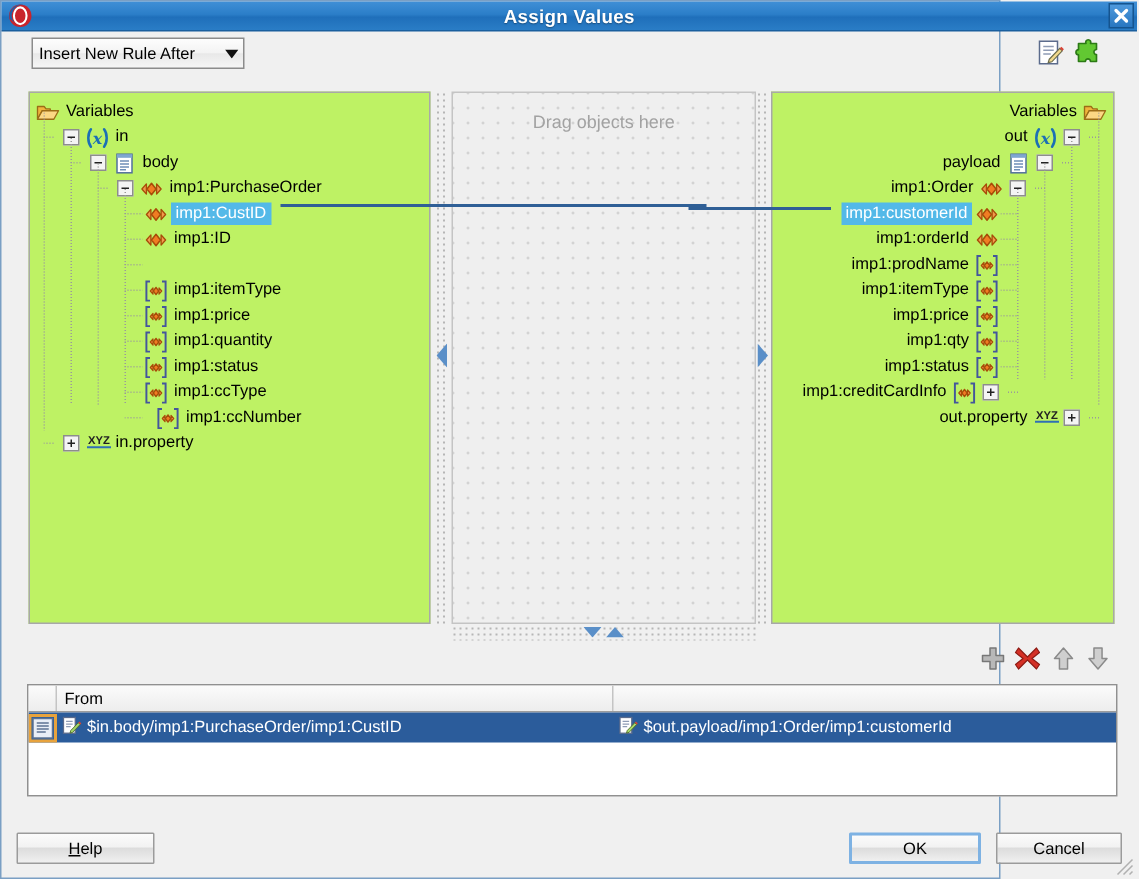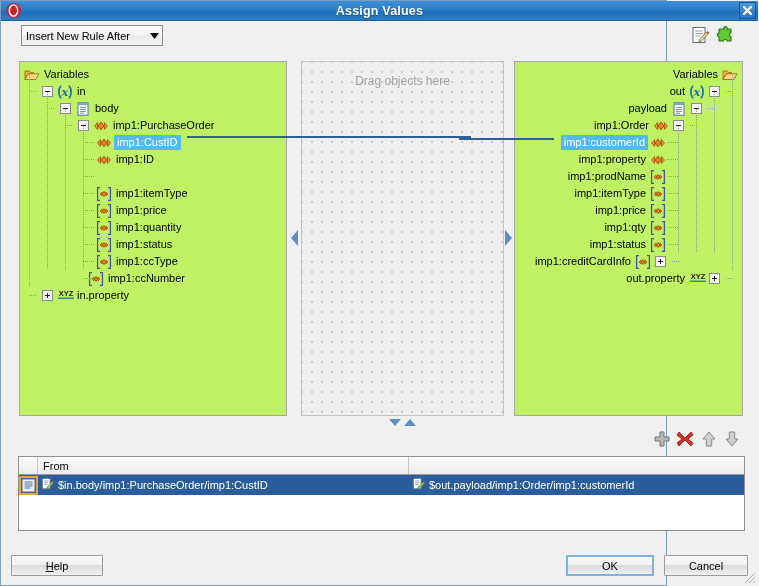--- a/index.html
+++ b/index.html
@@ -388,21 +388,21 @@
         <span class="ticon"><svg width="16" height="16" viewBox="0 0 16 16">
             <path d="M4 1.6 H1.6 V14.4 H4" fill="none" stroke="#44569c" stroke-width="1.3"></path>
             <path d="M12 1.6 H14.4 V14.4 H12" fill="none" stroke="#44569c" stroke-width="1.3"></path>
             <path d="M6.2 8 L8 5.6 L9.8 8 L8 10.4 Z" fill="#f07d23" stroke="#a84c09" stroke-width=".9" stroke-linejoin="round"></path>
             <path d="M4.2 8 L6 5.9 L6 10.1 Z" fill="#f29a4d" stroke="#a84c09" stroke-width=".8" stroke-linejoin="round"></path>
             <path d="M11.8 8 L10 5.9 L10 10.1 Z" fill="#f29a4d" stroke="#a84c09" stroke-width=".8" stroke-linejoin="round"></path>
           </svg></span>
         <span class="gap2"></span>
         <span class="tlabel">imp1:ccType</span>
       </div>
-      <div class="tnode" style="top: 208px; left: 68px; justify-content: flex-end;">
+      <div class="tnode" style="top: 208px; left: 84px; justify-content: flex-end;">
         <span class="ticon"><svg width="16" height="16" viewBox="0 0 16 16">
             <path d="M4 1.6 H1.6 V14.4 H4" fill="none" stroke="#44569c" stroke-width="1.3"></path>
             <path d="M12 1.6 H14.4 V14.4 H12" fill="none" stroke="#44569c" stroke-width="1.3"></path>
             <path d="M6.2 8 L8 5.6 L9.8 8 L8 10.4 Z" fill="#f07d23" stroke="#a84c09" stroke-width=".9" stroke-linejoin="round"></path>
             <path d="M4.2 8 L6 5.9 L6 10.1 Z" fill="#f29a4d" stroke="#a84c09" stroke-width=".8" stroke-linejoin="round"></path>
             <path d="M11.8 8 L10 5.9 L10 10.1 Z" fill="#f29a4d" stroke="#a84c09" stroke-width=".8" stroke-linejoin="round"></path>
           </svg></span>
         <span class="gap2"></span>
         <span class="tlabel">imp1:ccNumber</span>
       </div>
@@ -490,21 +490,21 @@
         <span class="gap2"></span>
         <span class="tlabel sel">imp1:customerId</span>
       </div>
       <div class="tnode rt" style="top: 89px; right: 76px;">
         <span class="ticon"><svg width="16" height="16" viewBox="0 0 16 16">
             <path d="M5 8 L8 4.2 L11 8 L8 11.8 Z" fill="#f07d23" stroke="#a84c09" stroke-width="1" stroke-linejoin="round"></path>
             <path d="M1.6 8 L4.6 4.6 L4.6 11.4 Z" fill="#f29a4d" stroke="#a84c09" stroke-width=".9" stroke-linejoin="round"></path>
             <path d="M14.4 8 L11.4 4.6 L11.4 11.4 Z" fill="#f29a4d" stroke="#a84c09" stroke-width=".9" stroke-linejoin="round"></path>
           </svg></span>
         <span class="gap2"></span>
-        <span class="tlabel">imp1:property</span>
+        <span class="tlabel">imp1:orderId</span>
       </div>
       <div class="tnode rt" style="top: 106px; right: 76px;">
         <span class="ticon"><svg width="16" height="16" viewBox="0 0 16 16">
             <path d="M4 1.6 H1.6 V14.4 H4" fill="none" stroke="#44569c" stroke-width="1.3"></path>
             <path d="M12 1.6 H14.4 V14.4 H12" fill="none" stroke="#44569c" stroke-width="1.3"></path>
             <path d="M6.2 8 L8 5.6 L9.8 8 L8 10.4 Z" fill="#f07d23" stroke="#a84c09" stroke-width=".9" stroke-linejoin="round"></path>
             <path d="M4.2 8 L6 5.9 L6 10.1 Z" fill="#f29a4d" stroke="#a84c09" stroke-width=".8" stroke-linejoin="round"></path>
             <path d="M11.8 8 L10 5.9 L10 10.1 Z" fill="#f29a4d" stroke="#a84c09" stroke-width=".8" stroke-linejoin="round"></path>
           </svg></span>
         <span class="gap2"></span>

